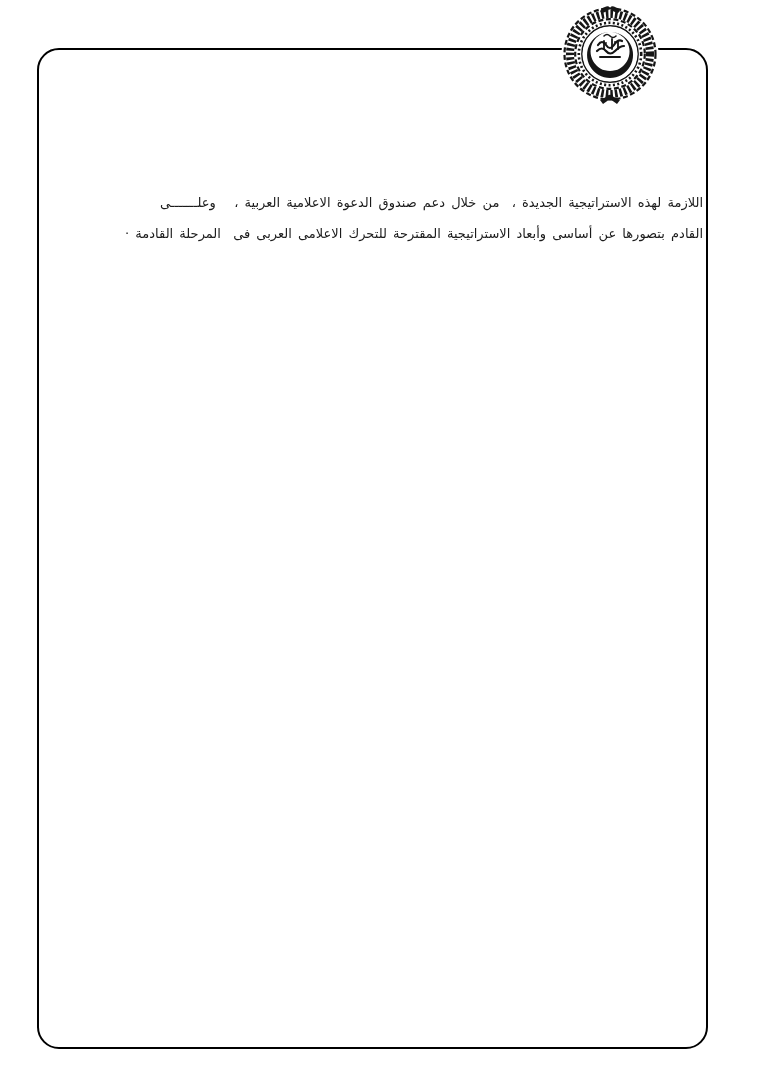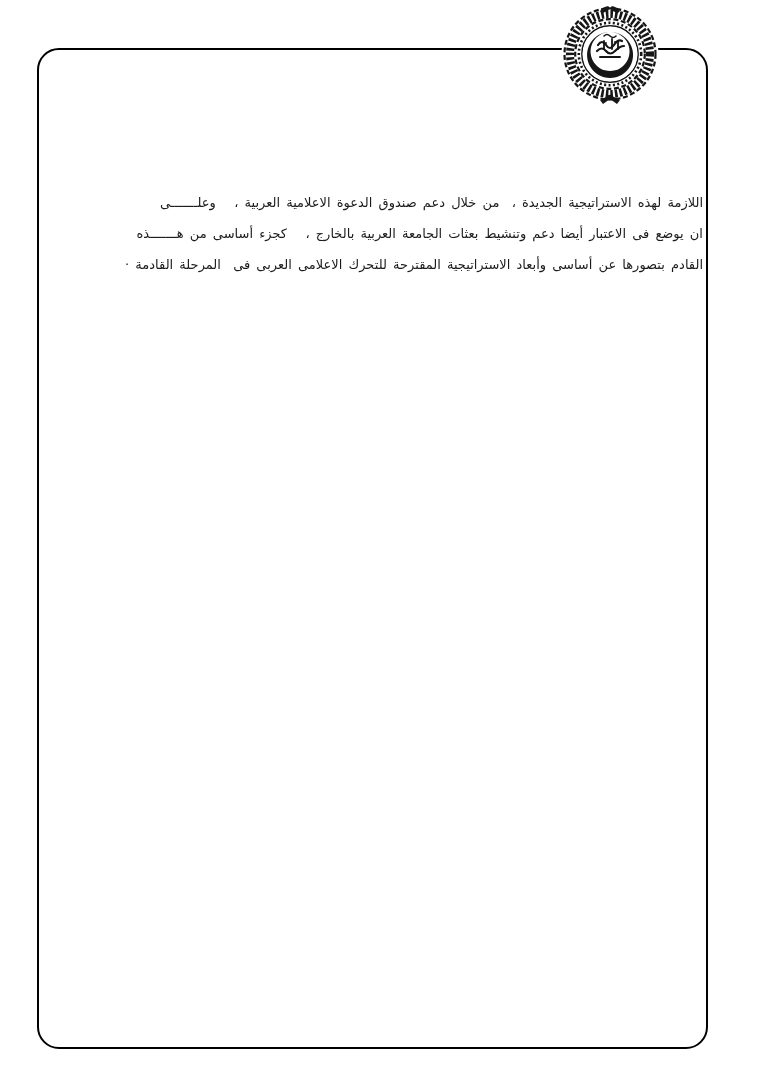--- a/index.html
+++ b/index.html
@@ -122,17 +122,16 @@
 
     <g fill="#161616">
       <path d="M50 92 L40 97 L43 101 L50 96 Z"></path>
       <path d="M50 92 L60 97 L57 101 L50 96 Z"></path>
       <circle cx="50" cy="94.5" r="2.8"></circle>
     </g>
   </svg>
 
   <div class="text-block">
     <p>اللازمة لهذه الاستراتيجية الجديدة ،  من خلال دعم صندوق الدعوة الاعلامية العربية ،   وعلـــــــى</p>
-    <p>ان يوضع فى الاعتبار أيضا دعم وتنشيط بعثات الجامعة العربية بالخارج ،   كجزء أساسى من هـــــــذه</p>
     <p>القادم بتصورها عن أساسى وأبعاد الاستراتيجية المقترحة للتحرك الاعلامى العربى فى  المرحلة القادمة ·</p>
   </div>
 
 </div>
 
 </body></html>

